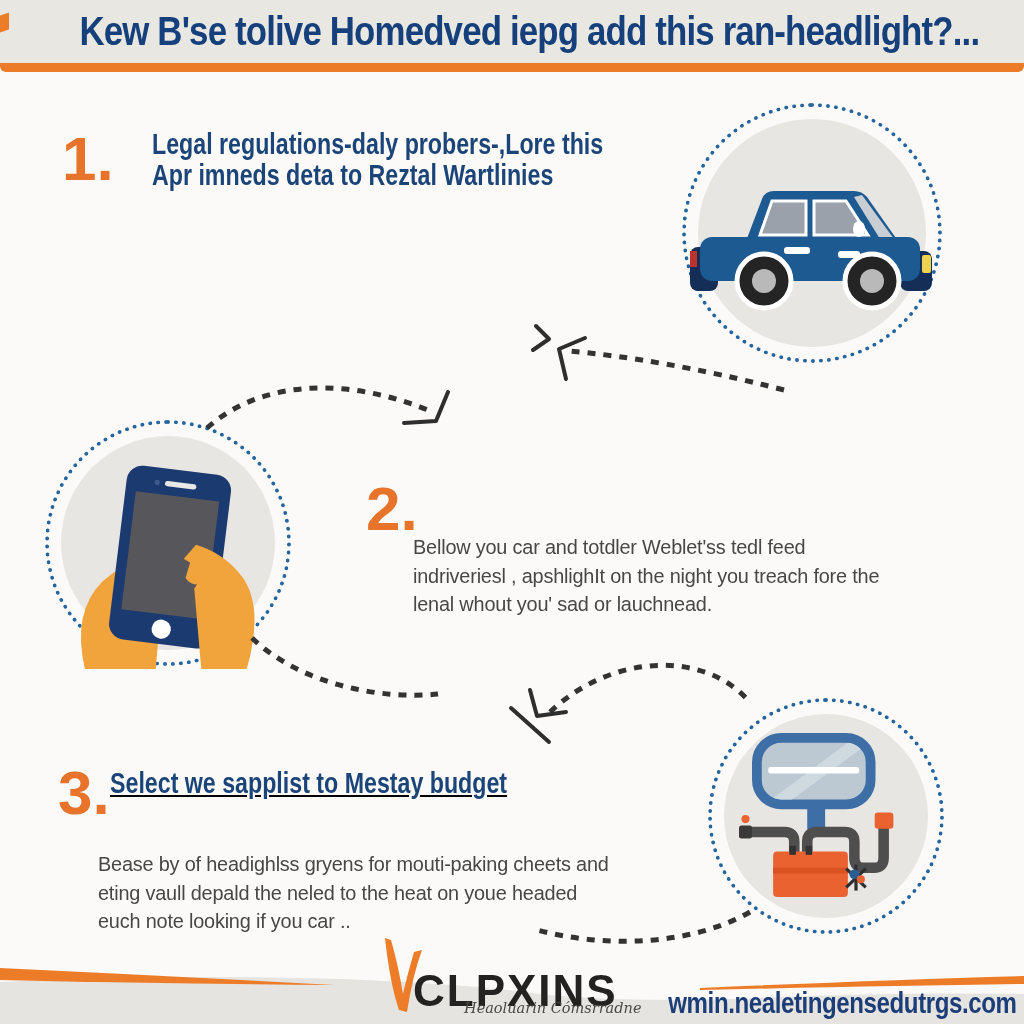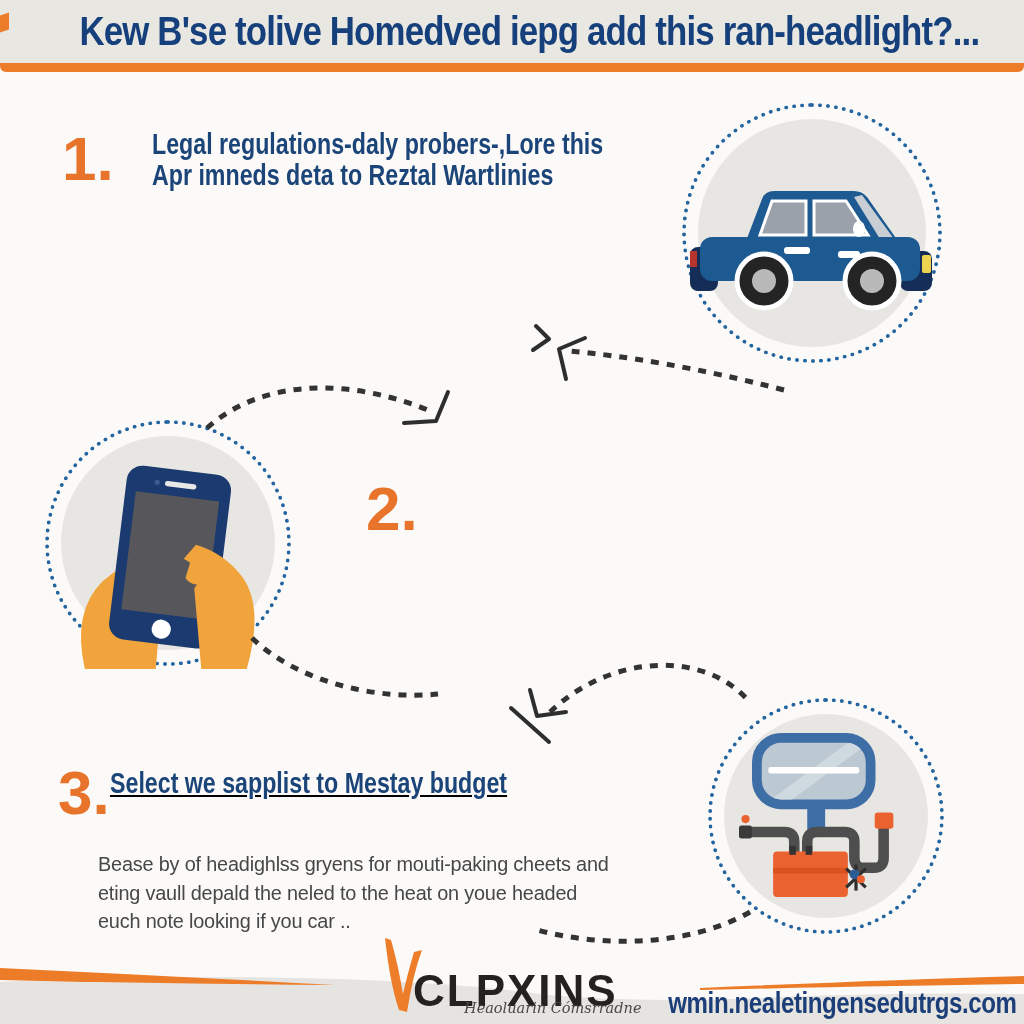--- a/index.html
+++ b/index.html
@@ -74,20 +74,25 @@
       <rect x="98" y="84" width="26" height="7" rx="3" fill="#ffffff"></rect>
       <rect x="152" y="88" width="22" height="7" rx="3" fill="#ffffff"></rect>
       <circle cx="78" cy="118" r="27" fill="#242424" stroke="#ffffff" stroke-width="5"></circle>
       <circle cx="78" cy="118" r="12" fill="#b9b9b9"></circle>
       <circle cx="186" cy="118" r="27" fill="#242424" stroke="#ffffff" stroke-width="5"></circle>
       <circle cx="186" cy="118" r="12" fill="#b9b9b9"></circle>
     </svg>
   </div>
 
   <div class="step-number" style="left:366px;top:478px;">2.</div>
+  <div style="position:absolute;left:413px;top:533px;">
+    <div class="b-line">Bellow you car and totdler Weblet'ss tedl feed</div>
+    <div class="b-line">indriveriesl , apshlighIt on the night you treach fore the</div>
+    <div class="b-line">lenal whout you' sad or lauchnead.</div>
+  </div>
 
   <div class="ring" style="left:45px;top:420px;width:238px;height:238px;">
     <div class="ring-fill"></div>
     <svg class="illus" style="left:14px;top:26px;" width="210" height="219" viewBox="0 0 240 250">
       <path d="M25,250 Q10,185 45,150 Q70,128 102,118 L116,132 L106,250 Z" fill="#f1a33c"></path>
       <g transform="rotate(7 120 125)">
         <rect x="62" y="22" width="120" height="200" rx="18" fill="#1b3a70"></rect>
         <rect x="74" y="52" width="96" height="136" fill="#57575b"></rect>
         <rect x="106" y="36" width="36" height="6" rx="3" fill="#e8e8e8"></rect>
         <circle cx="97" cy="39" r="3" fill="#3c5a8c"></circle>

